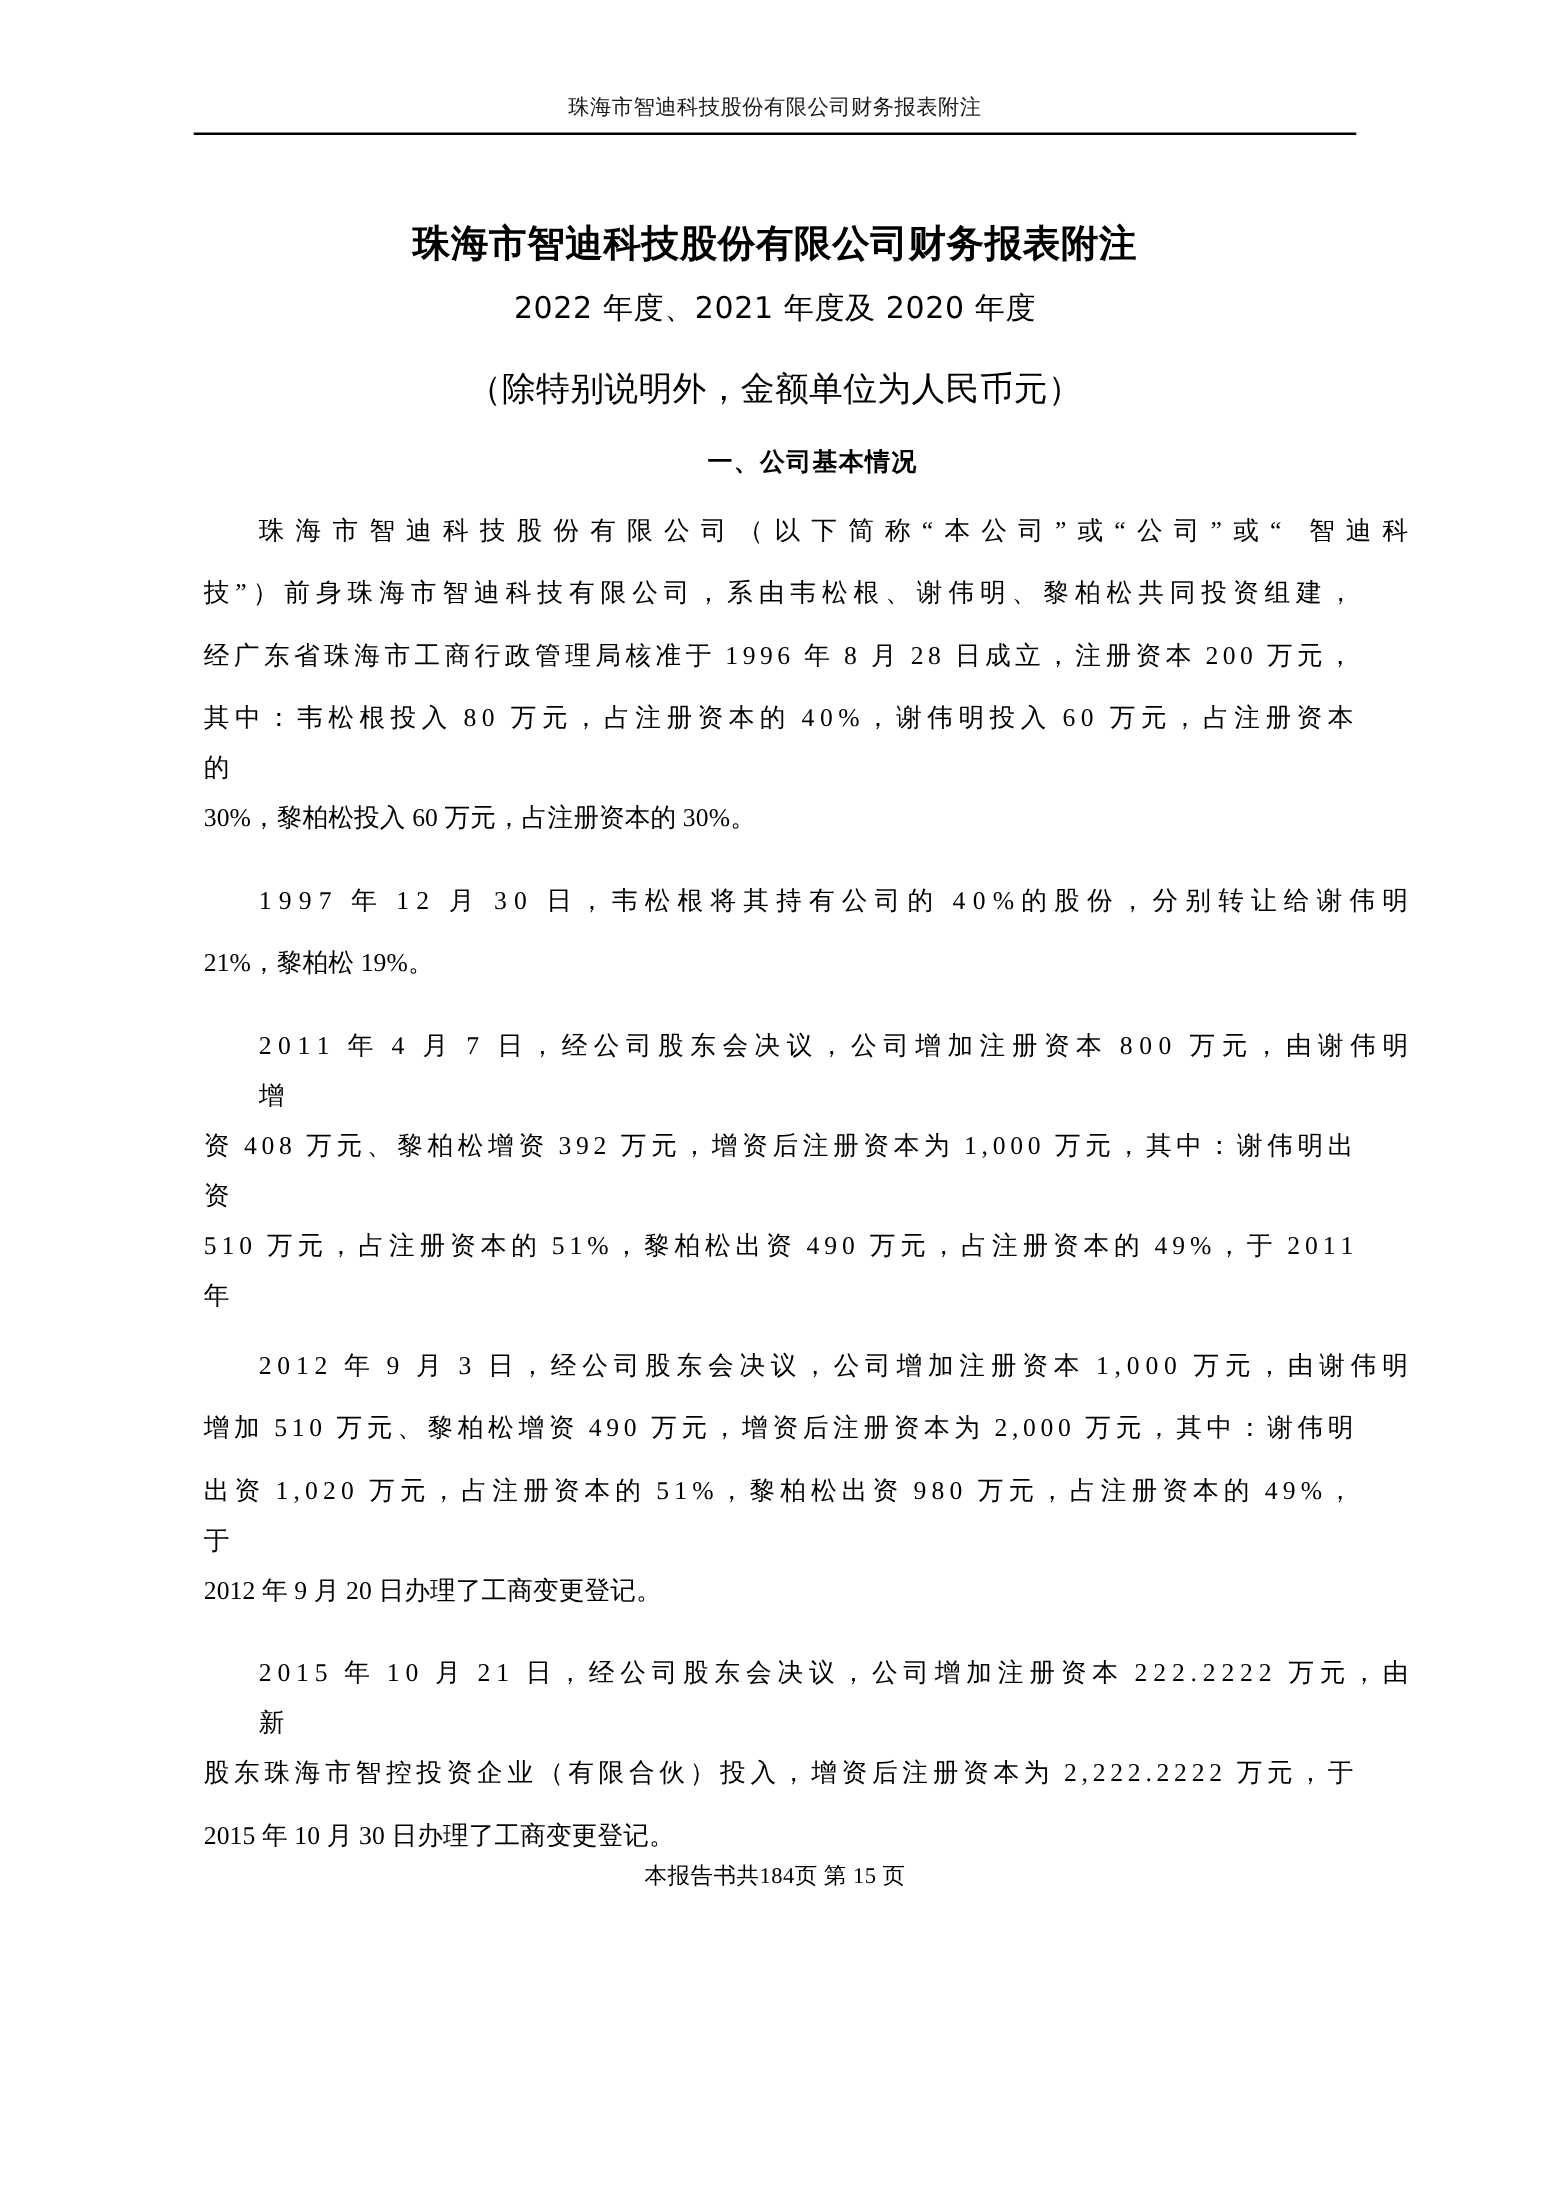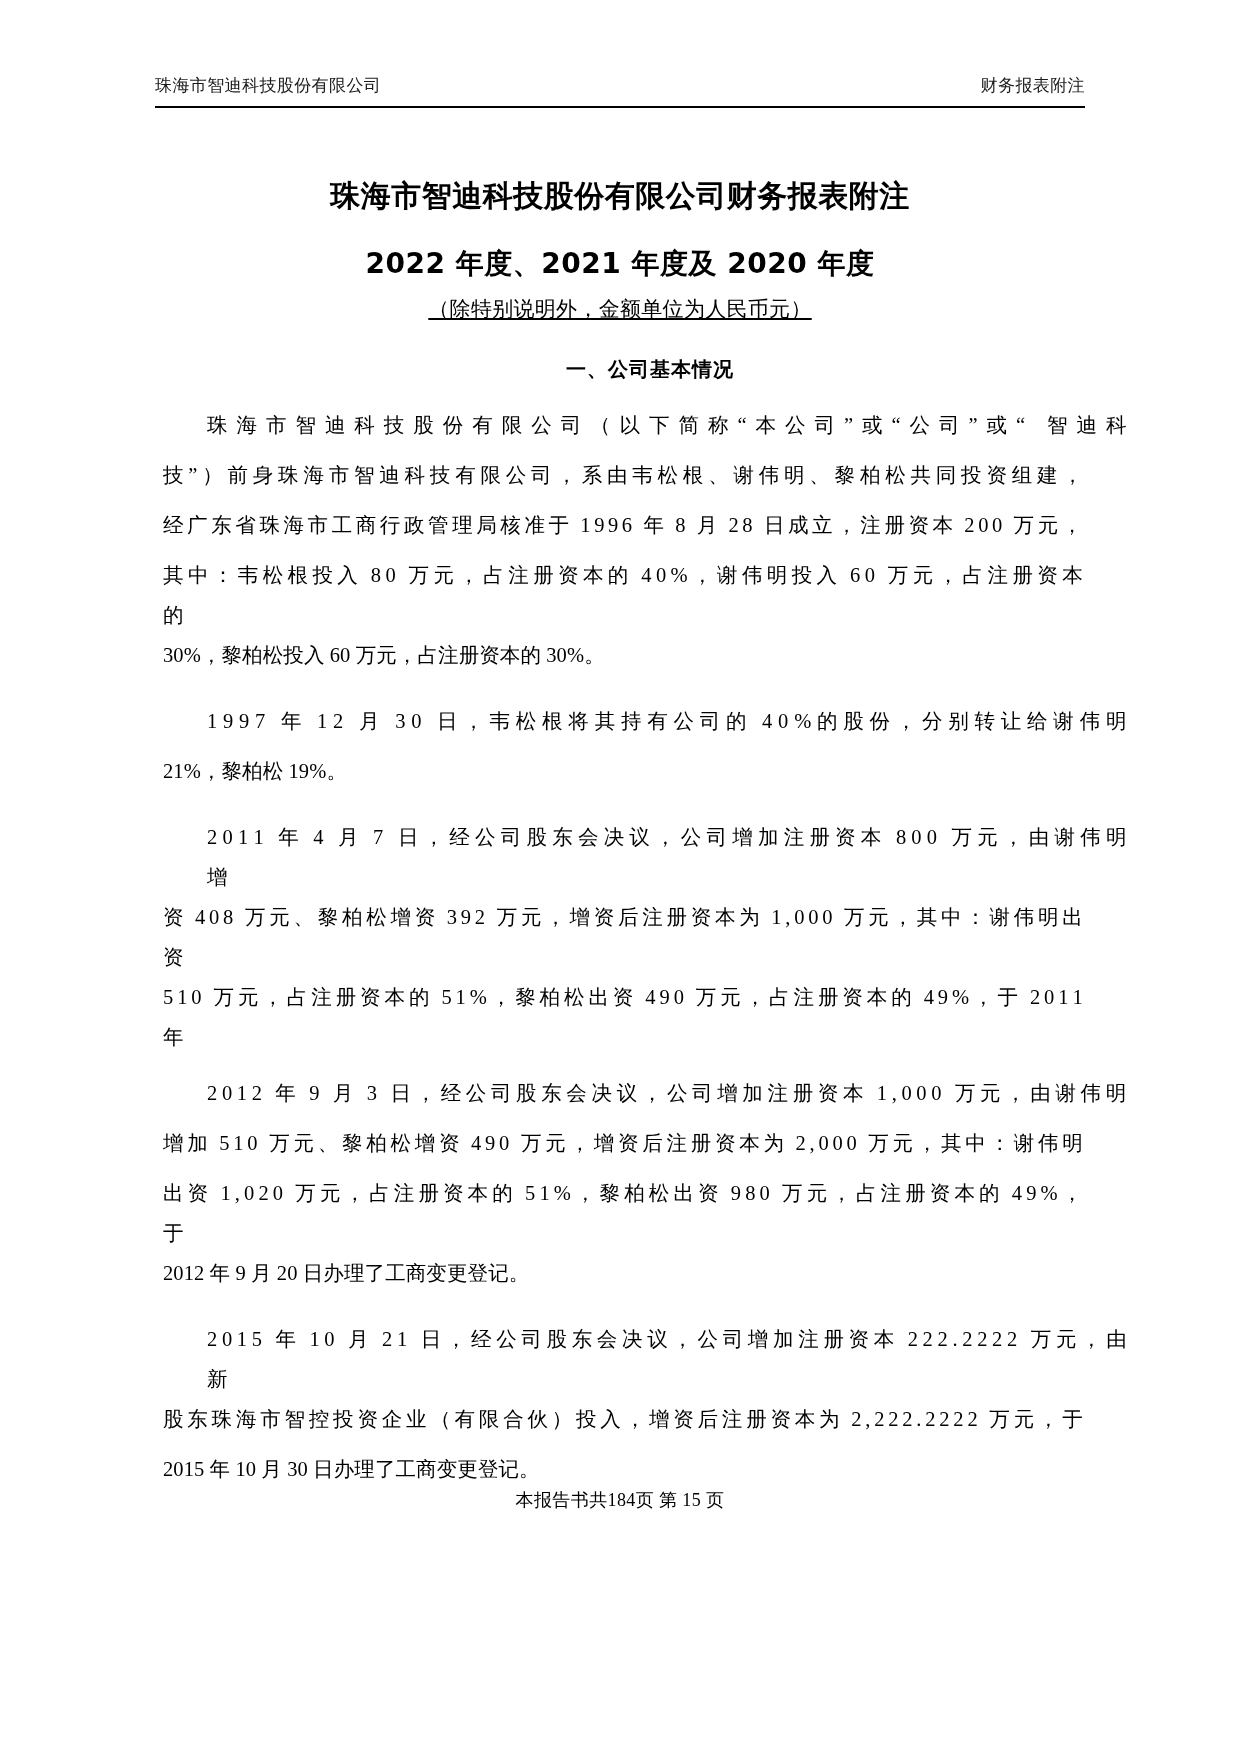--- a/index.html
+++ b/index.html
@@ -24,21 +24,21 @@
     padding: 0;
   }
 
   
   .header {
     position: absolute;
     left: 155px;
     top: 74px;
     width: 930px;
     display: flex;
-    justify-content: space-between;
+    justify-content: center;
     align-items: flex-end;
     font-size: 17px;
     letter-spacing: 0.4px;
     color: #1a1a1a;
   }
   .header-rule {
     position: absolute;
     left: 155px;
     top: 106px;
     width: 930px;
@@ -57,33 +57,32 @@
   .doc-title-1 {
     font-family: Liberation Serif, serif;
     font-weight: bold;
     font-size: 30px;
     letter-spacing: 0.5px;
     line-height: 1.42;
     white-space: nowrap;
   }
   .doc-title-2 {
     font-family: "DejaVu Sans", "Liberation Sans", sans-serif;
-    font-weight: bold;
-    font-size: 28px;
+    font-weight: normal;
+    font-size: 24px;
     letter-spacing: 0.5px;
     line-height: 1.55;
-    margin-top: 24px;
+    margin-top: 10px;
     white-space: nowrap;
   }
   .doc-subtitle {
-    font-size: 21px;
+    font-size: 27px;
     line-height: 1.5;
-    margin-top: 9px;
+    margin-top: 26px;
     letter-spacing: 0.3px;
-    text-decoration: underline;
   }
 
   
   .section-heading {
     position: absolute;
     left: 155px;
     top: 356px;
     width: 930px;
     text-align: center;
     font-size: 20px;

